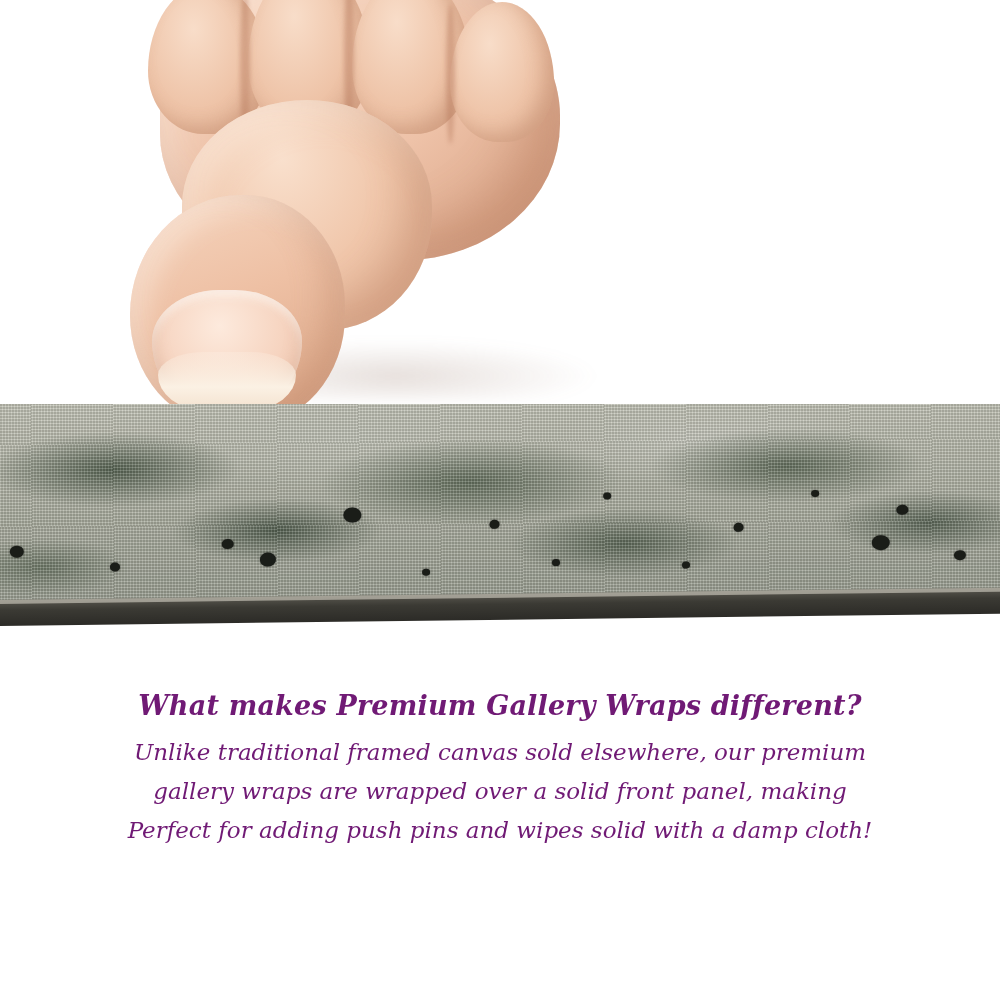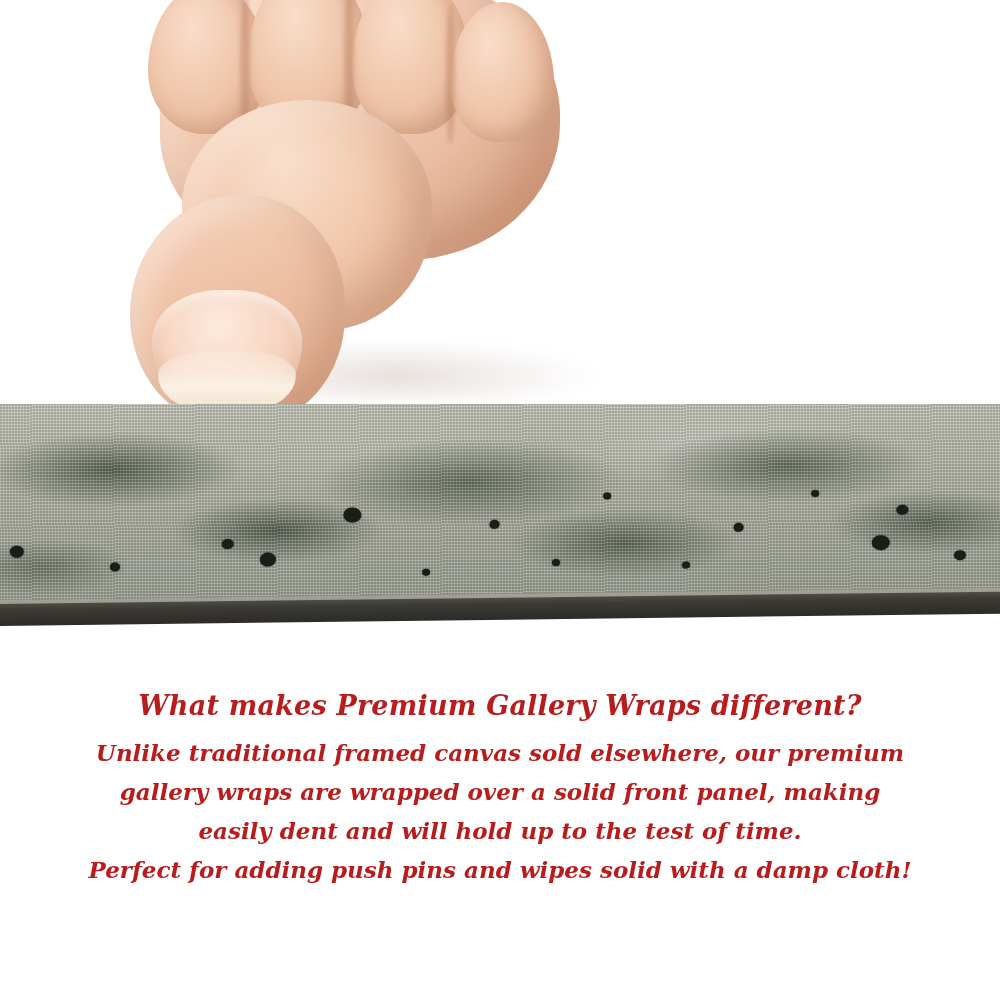--- a/index.html
+++ b/index.html
@@ -191,34 +191,34 @@
     background: rgba(225,222,210,0.55);
   }
 
   
   .caption {
     position: absolute;
     left: 0;
     top: 690px;
     width: 1000px;
     text-align: center;
-    color: #b91c1c;
+    color: #701a75;
     font-family: "DejaVu Serif", serif;
     font-style: italic;
   }
   .caption-heading {
     font-size: 27px;
     font-weight: 700;
     letter-spacing: 0.2px;
     margin-bottom: 12px;
   }
   .caption-line {
     font-size: 23px;
     line-height: 39px;
-    font-weight: 700;
+    font-weight: 400;
   }
 </style>
 </head>
 <body>
 
 <div class="scene">
 
   <div class="photo-area">
 
     <div class="hand">
@@ -258,17 +258,16 @@
         </div>
       <div class="edge-dark"></div>
       <div class="edge-highlight"></div>
     </div>
   </div>
 
   <div class="caption">
     <div class="caption-heading">What makes Premium Gallery Wraps different?</div>
     <div class="caption-line">Unlike traditional framed canvas sold elsewhere, our premium</div>
     <div class="caption-line">gallery wraps are wrapped over a solid front panel, making</div>
-    <div class="caption-line">easily dent and will hold up to the test of time.</div>
     <div class="caption-line">Perfect for adding push pins and wipes solid with a damp cloth!</div>
   </div>
 
 </div>
 
 </body></html>

